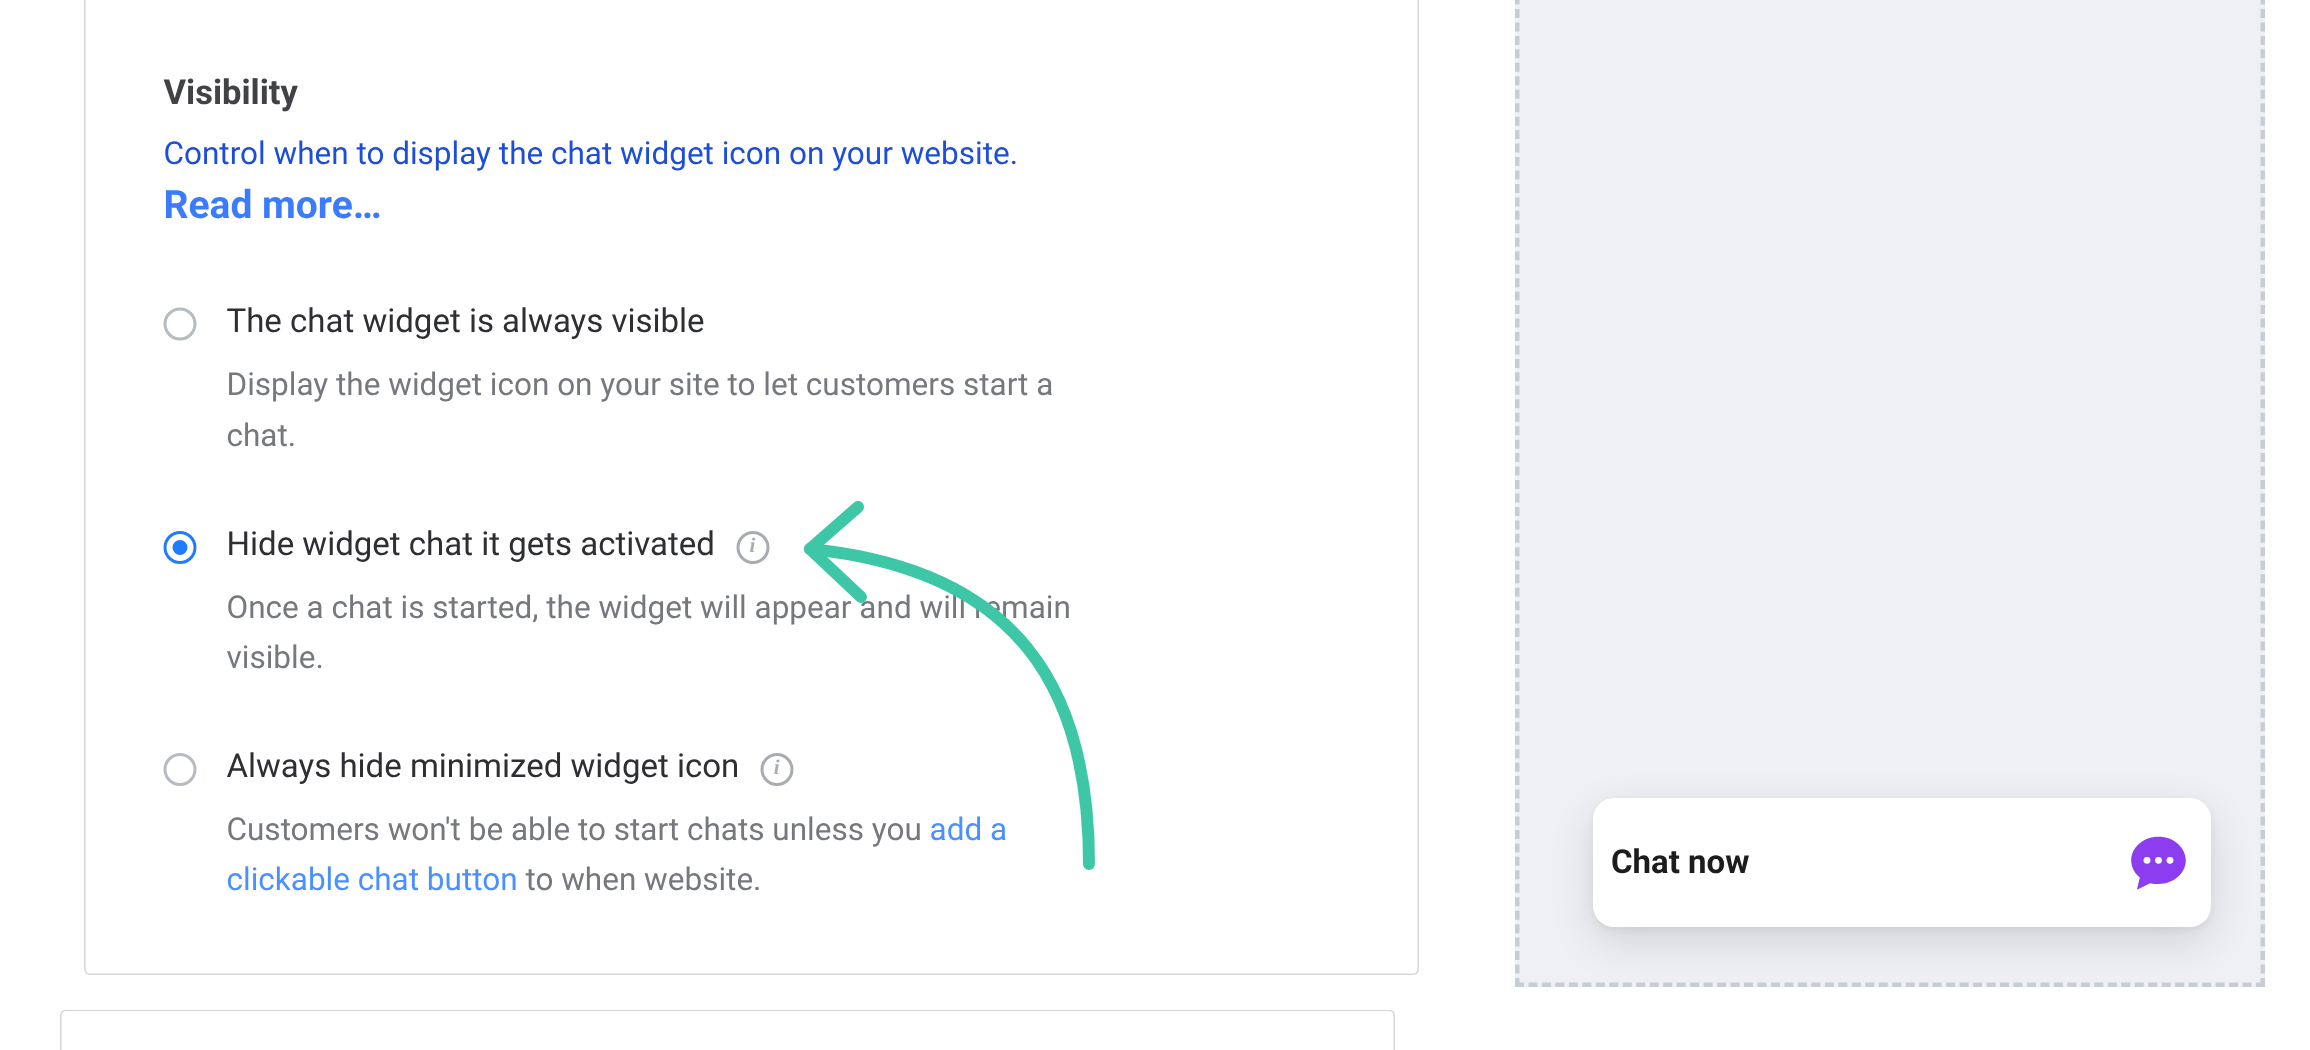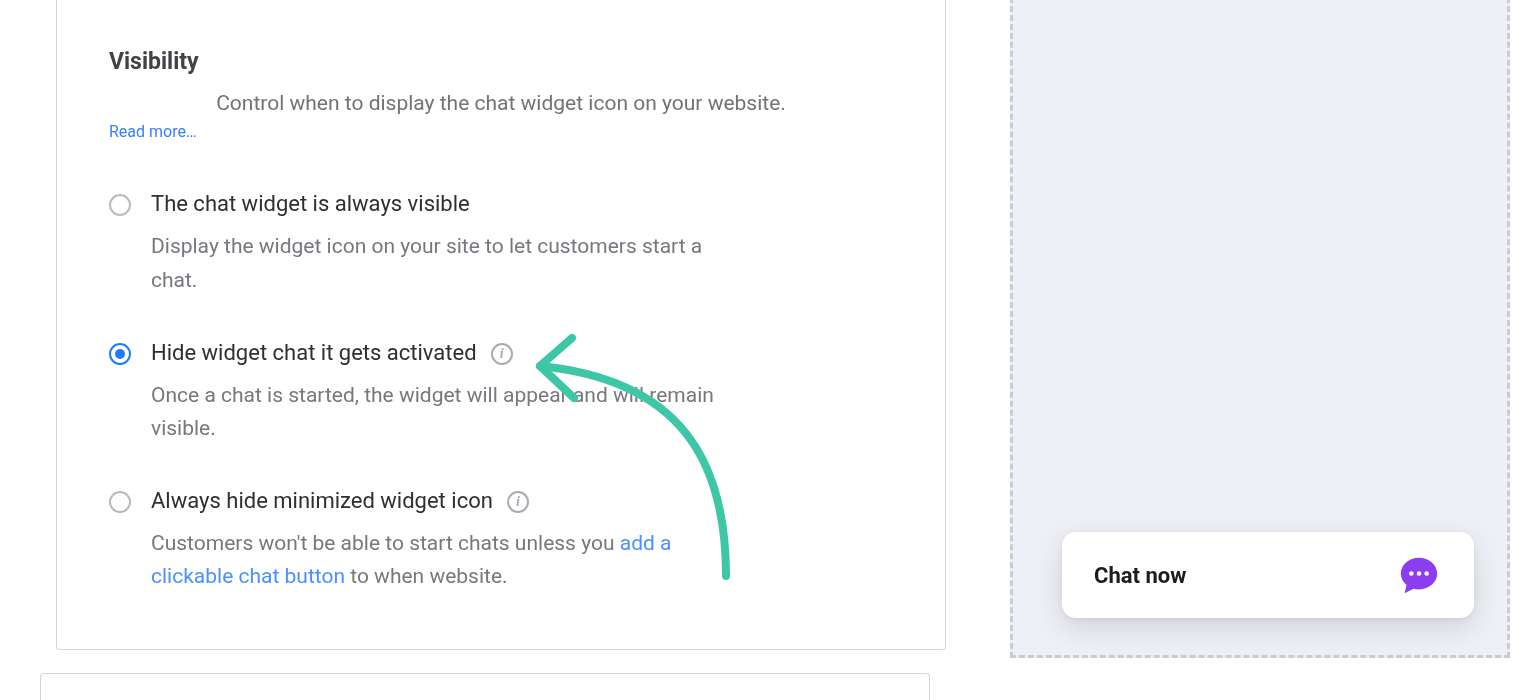--- a/index.html
+++ b/index.html
@@ -48,33 +48,33 @@
 
   .section-title {
     font-size: 23px;
     font-weight: 700;
     color: #404246;
     margin: 0 0 14px 0;
   }
 
   .section-subtitle {
     font-size: 21px;
-    color: #737373;
+    color: #1d4ed8;
     line-height: 1.4;
     margin: 0 0 4px 0;
-    text-align: center;
   }
 
   .section-link {
-    font-size: 16px;
+    font-size: 26px;
     color: #3b7cff;
     text-decoration: none;
     display: inline-block;
     margin-bottom: 50px;
     cursor: pointer;
+    font-weight: bold;
   }
 
   .options-wrap {}
 
   .option-row {
     display: flex;
     align-items: flex-start;
     margin-bottom: 42px;
   }
 
@@ -182,21 +182,21 @@
     right: 36px;
     bottom: 40px;
     width: 412px;
     height: 86px;
     background: #ffffff;
     border-radius: 14px;
     box-shadow: 0 10px 30px rgba(0,0,0,0.12), 0 2px 6px rgba(0,0,0,0.06);
     display: flex;
     align-items: center;
     justify-content: space-between;
-    padding: 0 32px;
+    padding: 0 12px;
   }
   .chat-fab-text {
     font-size: 22px;
     font-weight: 700;
     color: #1c1c1c;
   }
   .chat-bubble {
     width: 46px;
     height: 46px;
   }

